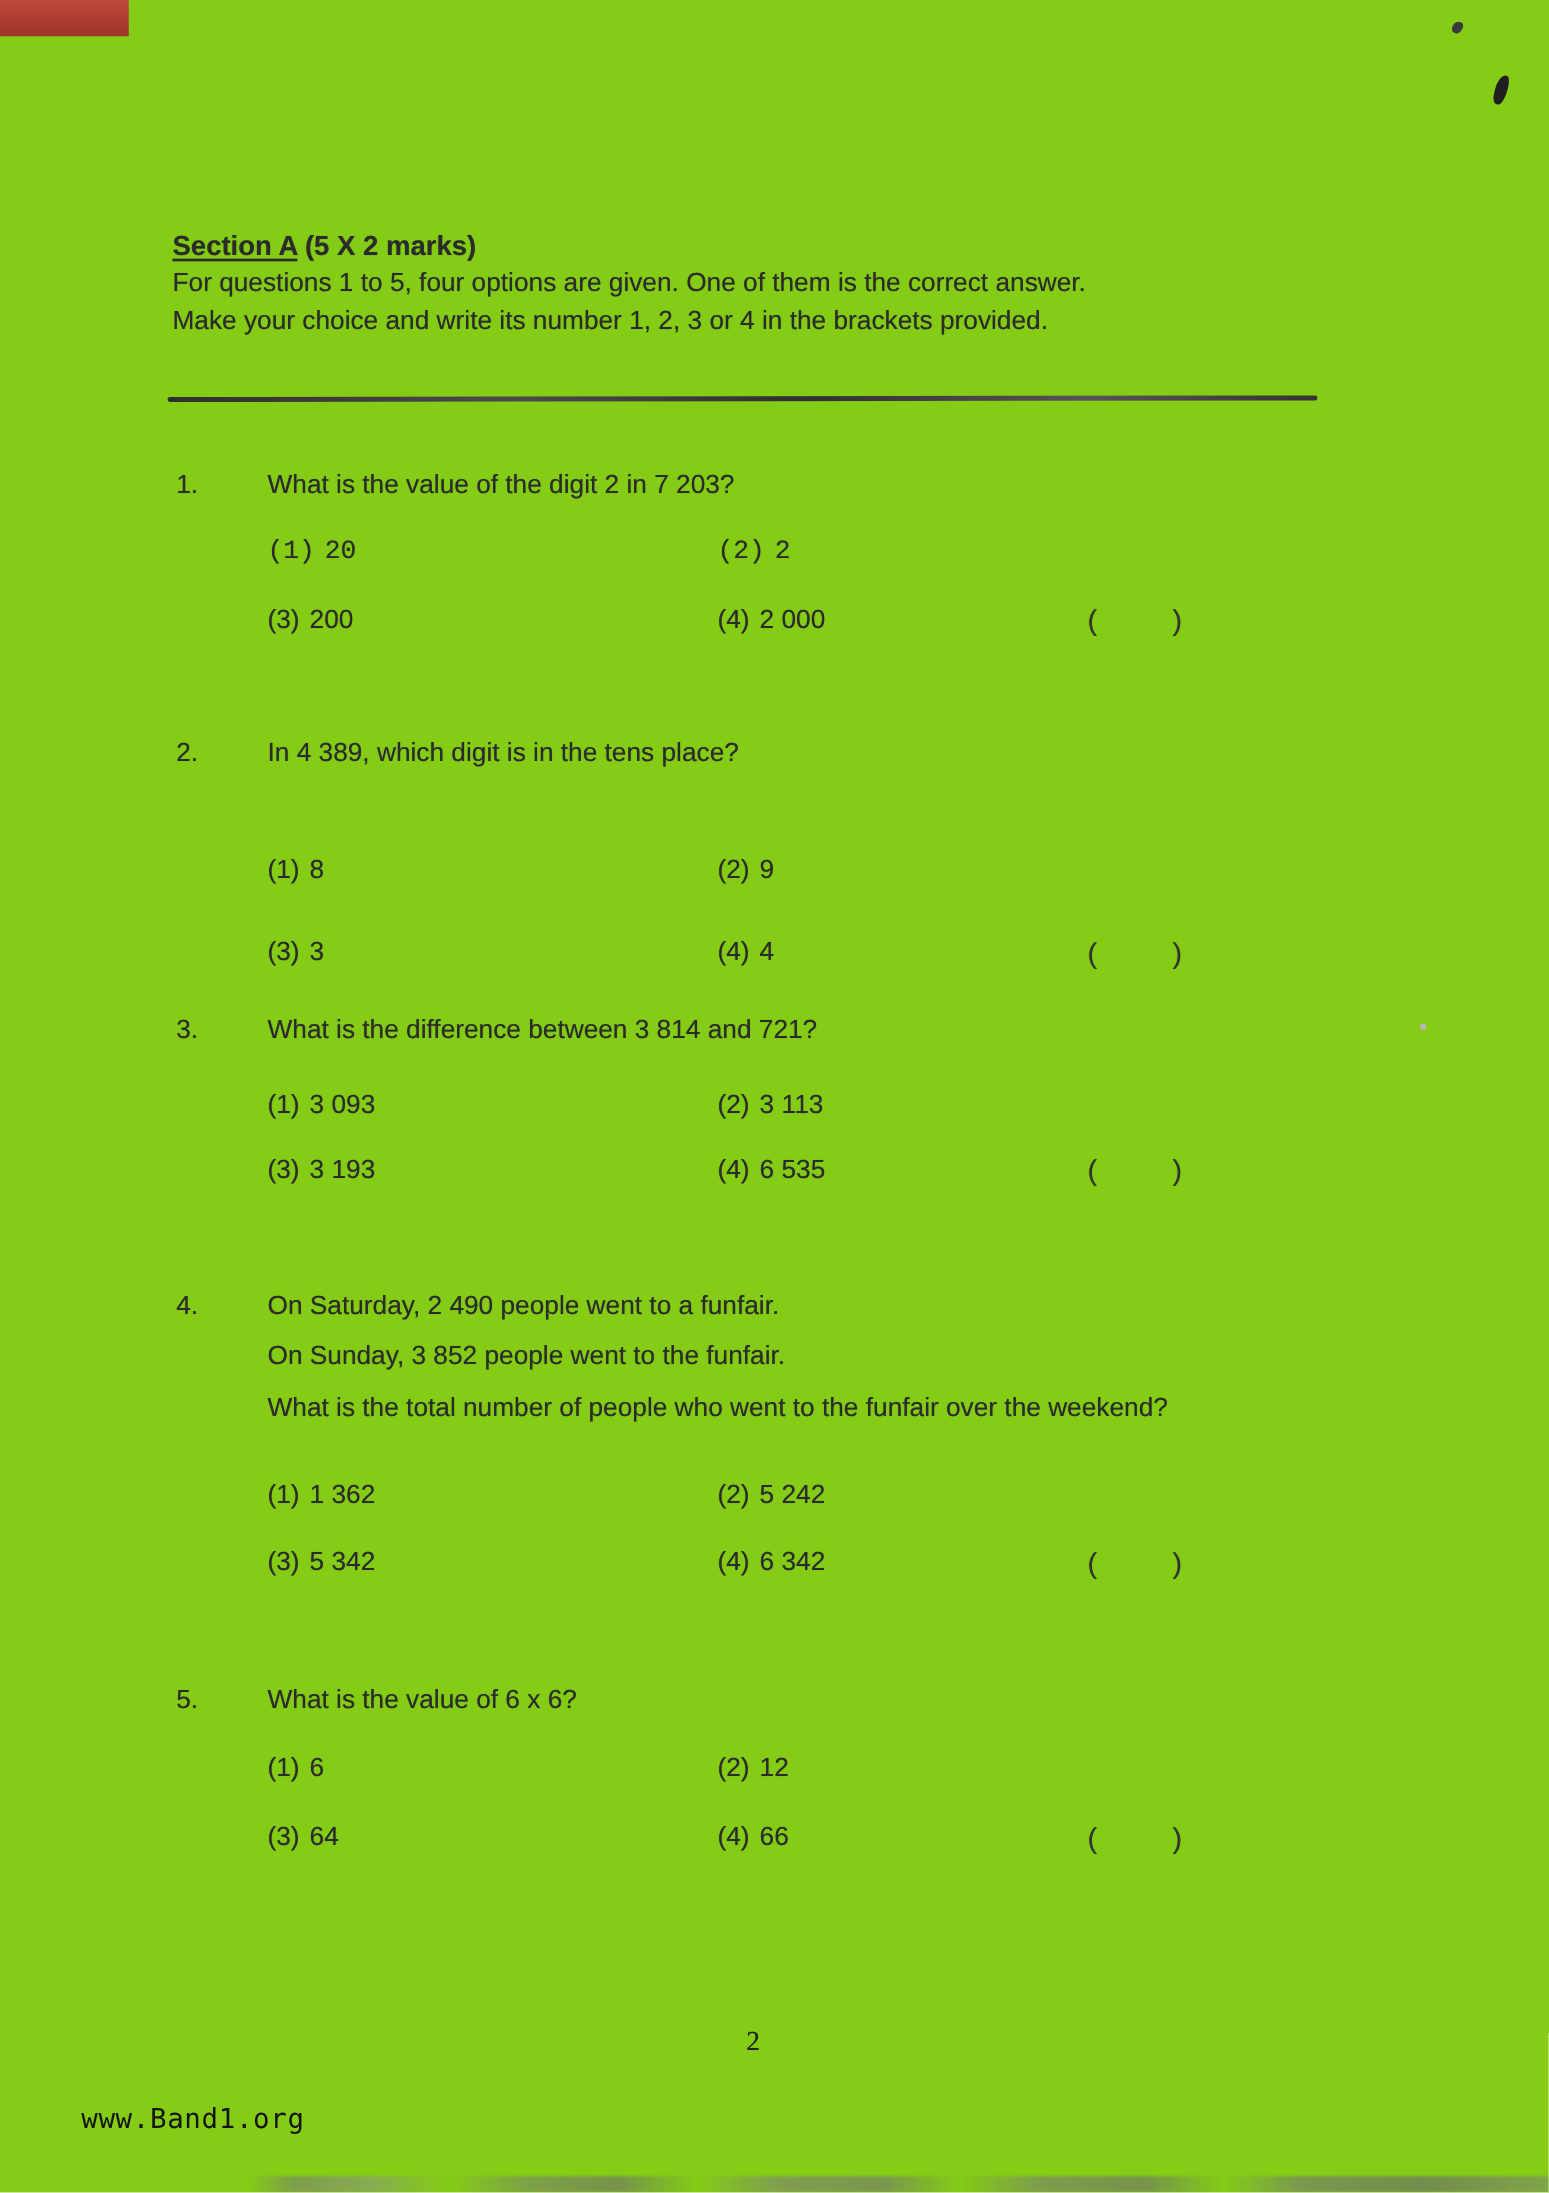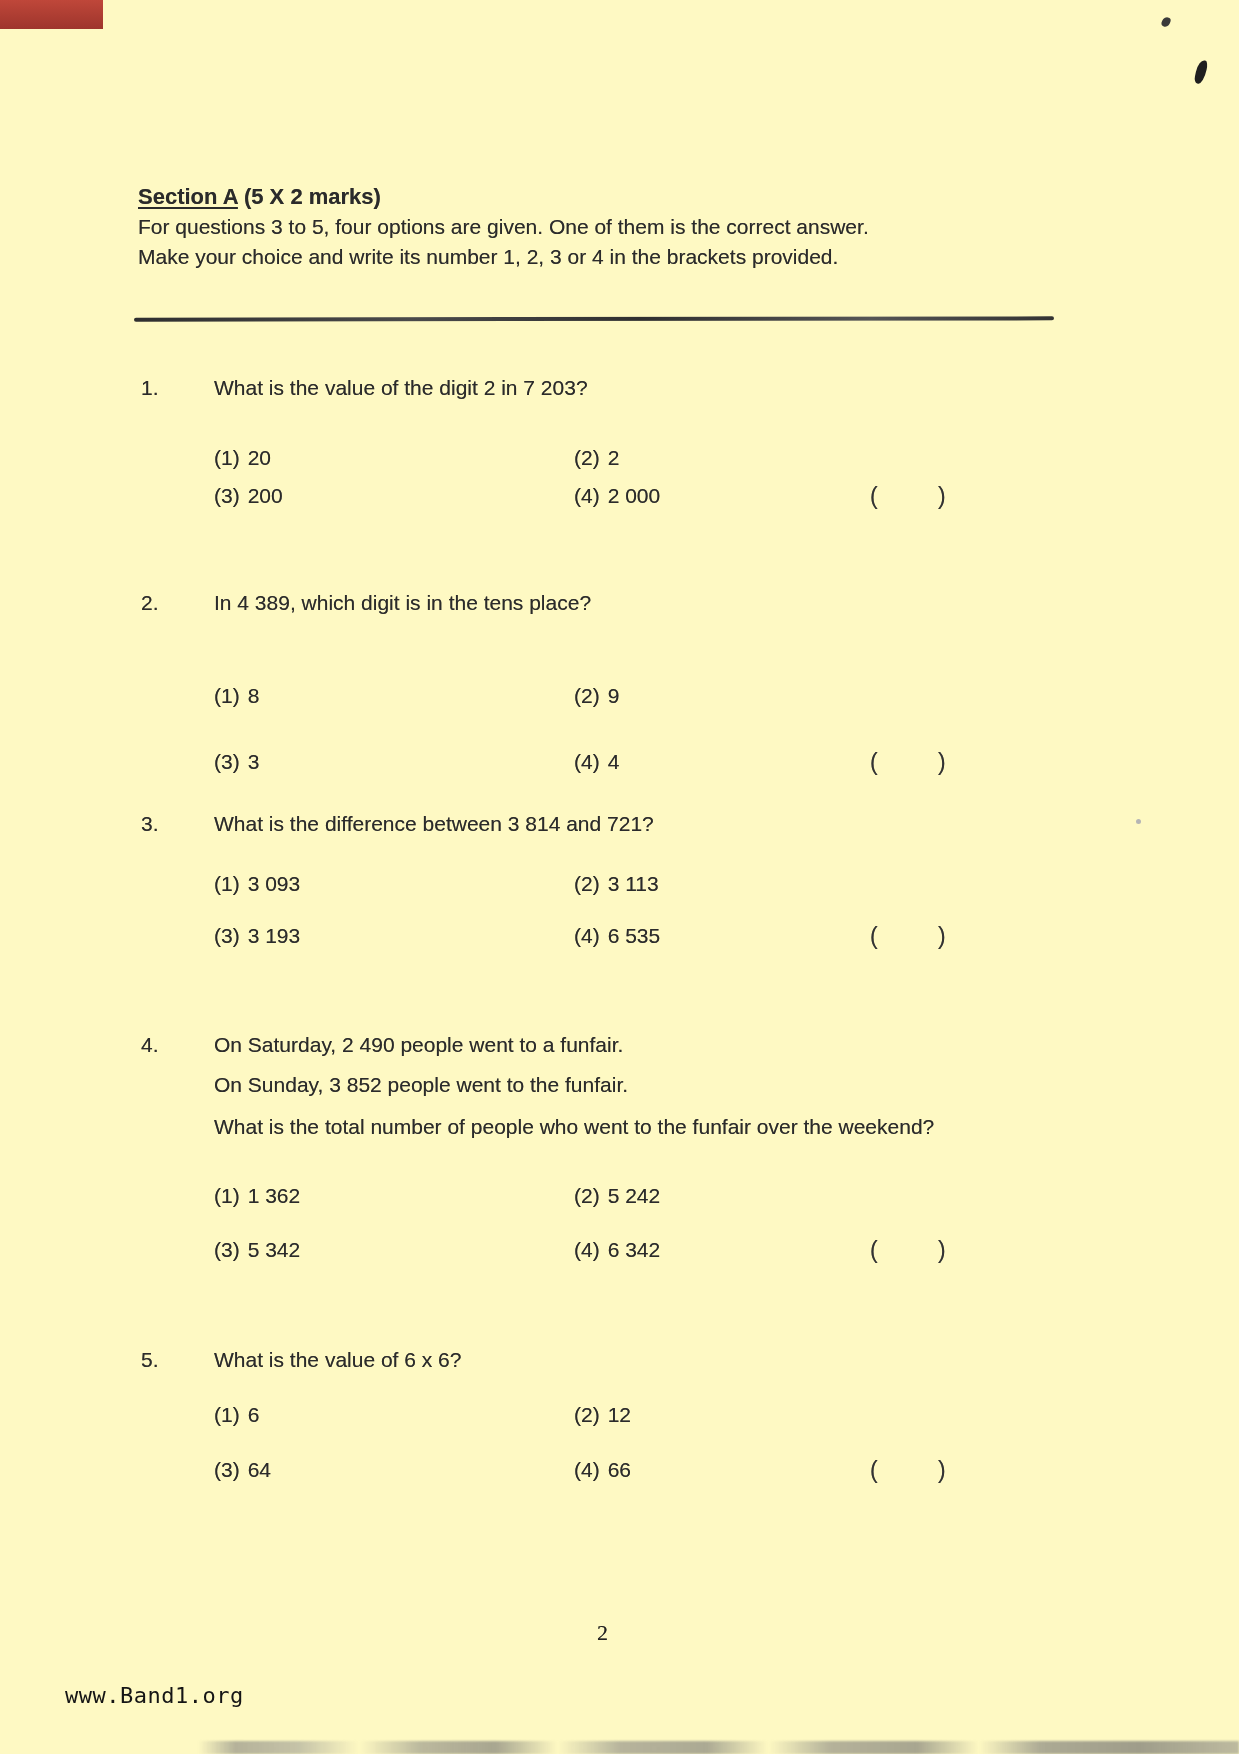--- a/index.html
+++ b/index.html
@@ -1,17 +1,17 @@
 <!DOCTYPE html>
 <html><head>
 <meta charset="utf-8">
 <style>
   html,body{margin:0;padding:0;background:#ffffff;}
   .sheet{
-    position:relative;width:1239px;height:1754px;background:#fef9c3;overflow:hidden;
+    position:relative;width:1239px;height:1754px;background:#84cc16;overflow:hidden;
     font-family:"Liberation Sans",sans-serif;font-size:21px;color:#2b2b2b;
     text-shadow:0 0 .6px rgba(35,35,35,.55);
   }
   
   .red-bar{position:absolute;left:0;top:0;width:103px;height:29px;
     background:linear-gradient(180deg,#bf473a,#9e352c);}
   .speck1{position:absolute;left:1162px;top:17px;width:8px;height:10px;background:#3a3a3a;
     border-radius:60% 40% 55% 45%;transform:rotate(25deg);}
   .speck2{position:absolute;left:1196px;top:60px;width:10px;height:24px;background:#1f1f1f;
     border-radius:70% 30% 60% 40%/60% 40% 70% 30%;transform:rotate(12deg);}
@@ -36,21 +36,21 @@
   .q .qnum{position:absolute;left:0;top:0;line-height:28px;}
   .q .qline{position:absolute;left:73px;line-height:28px;white-space:nowrap;}
   .q .row{position:absolute;left:0;width:100%;height:28px;line-height:28px;}
   .q .opt-a{position:absolute;left:73px;white-space:nowrap;}
   .q .opt-b{position:absolute;left:433px;white-space:nowrap;}
   .q .olabel{margin-right:8px;}
   .q .brk-o{position:absolute;left:729px;font-size:23px;color:#333;}
   .q .brk-c{position:absolute;left:797px;font-size:23px;color:#333;}
   .l0{top:0;} 
   .q4x .l1{top:40px;} .q4x .l2{top:82px;}
-  .q1x{top:374px;} .q1x .r1{top:70px;}  .q1x .r2{top:108px;}
+  .q1x{top:374px;} .q1x .r1{top:54px;font-family:Liberation Mono, monospace;}  .q1x .r2{top:108px;}
   .q2x{top:589px;} .q2x .r1{top:57px;margin-top:36px;}  .q2x .r2{top:111px;margin-top:48px;}
   .q3x{top:810px;} .q3x .r1{top:60px;}  .q3x .r2{top:112px;}
   .q4x{top:1031px;}.q4x .r1{top:151px;} .q4x .r2{top:205px;}
   .q5x{top:1346px;}.q5x .r1{top:55px;}  .q5x .r2{top:110px;}
   
   .pagenum{position:absolute;left:597px;top:1620px;font-family:"Liberation Serif",serif;font-size:22px;color:#222;}
   .watermark{position:absolute;left:65px;top:1683px;font-family:"DejaVu Sans Mono",monospace;
     font-size:22px;letter-spacing:.5px;color:#151515;text-shadow:none;}
 </style>
 </head>
@@ -58,21 +58,21 @@
 
 <div class="sheet">
 
   <div class="red-bar"></div>
   <div class="speck1"></div>
   <div class="speck2"></div>
   <div class="dot3"></div>
 
   <header class="hdr">
     <div class="title"><span class="u">Section A</span><span> (5 X 2 marks)</span></div>
-    <div>For questions 3 to 5, four options are given. One of them is the correct answer.</div>
+    <div>For questions 1 to 5, four options are given. One of them is the correct answer.</div>
     <div>Make your choice and write its number 1, 2, 3 or 4 in the brackets provided.</div>
   </header>
 
   <div class="rule"></div>
 
   <div id="questions">
   <section class="q q1x">
     <div class="qnum">1.</div>
     <div class="row r1">
       <span class="opt opt-a"><span class="olabel">(1)</span><span class="ovalue">20</span></span>

